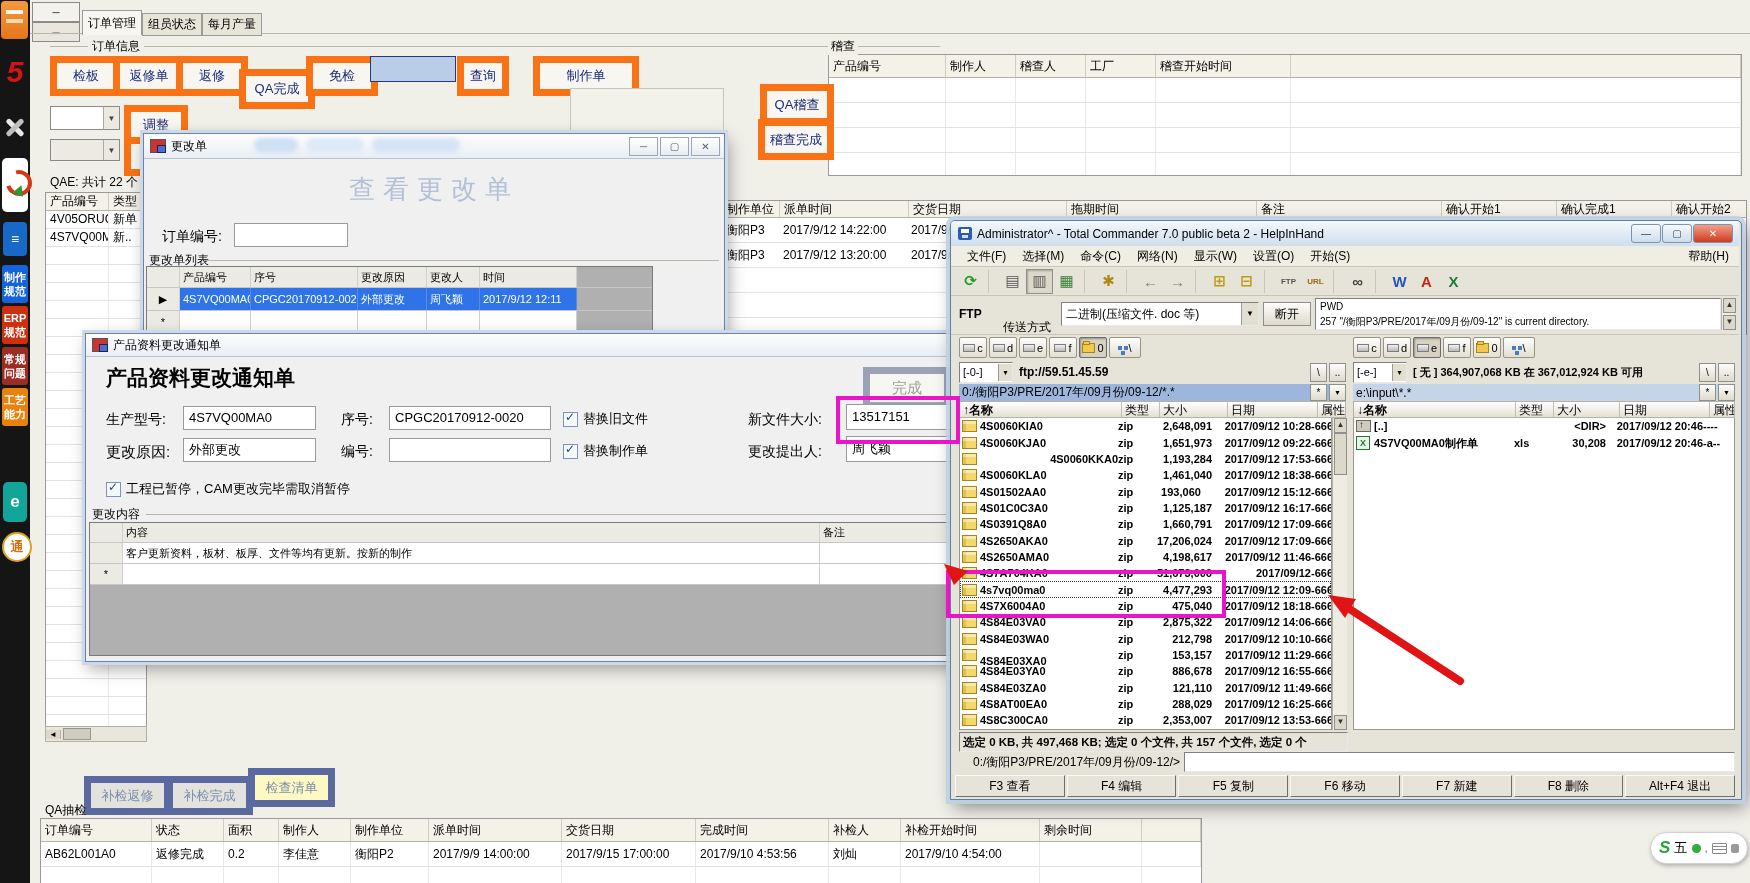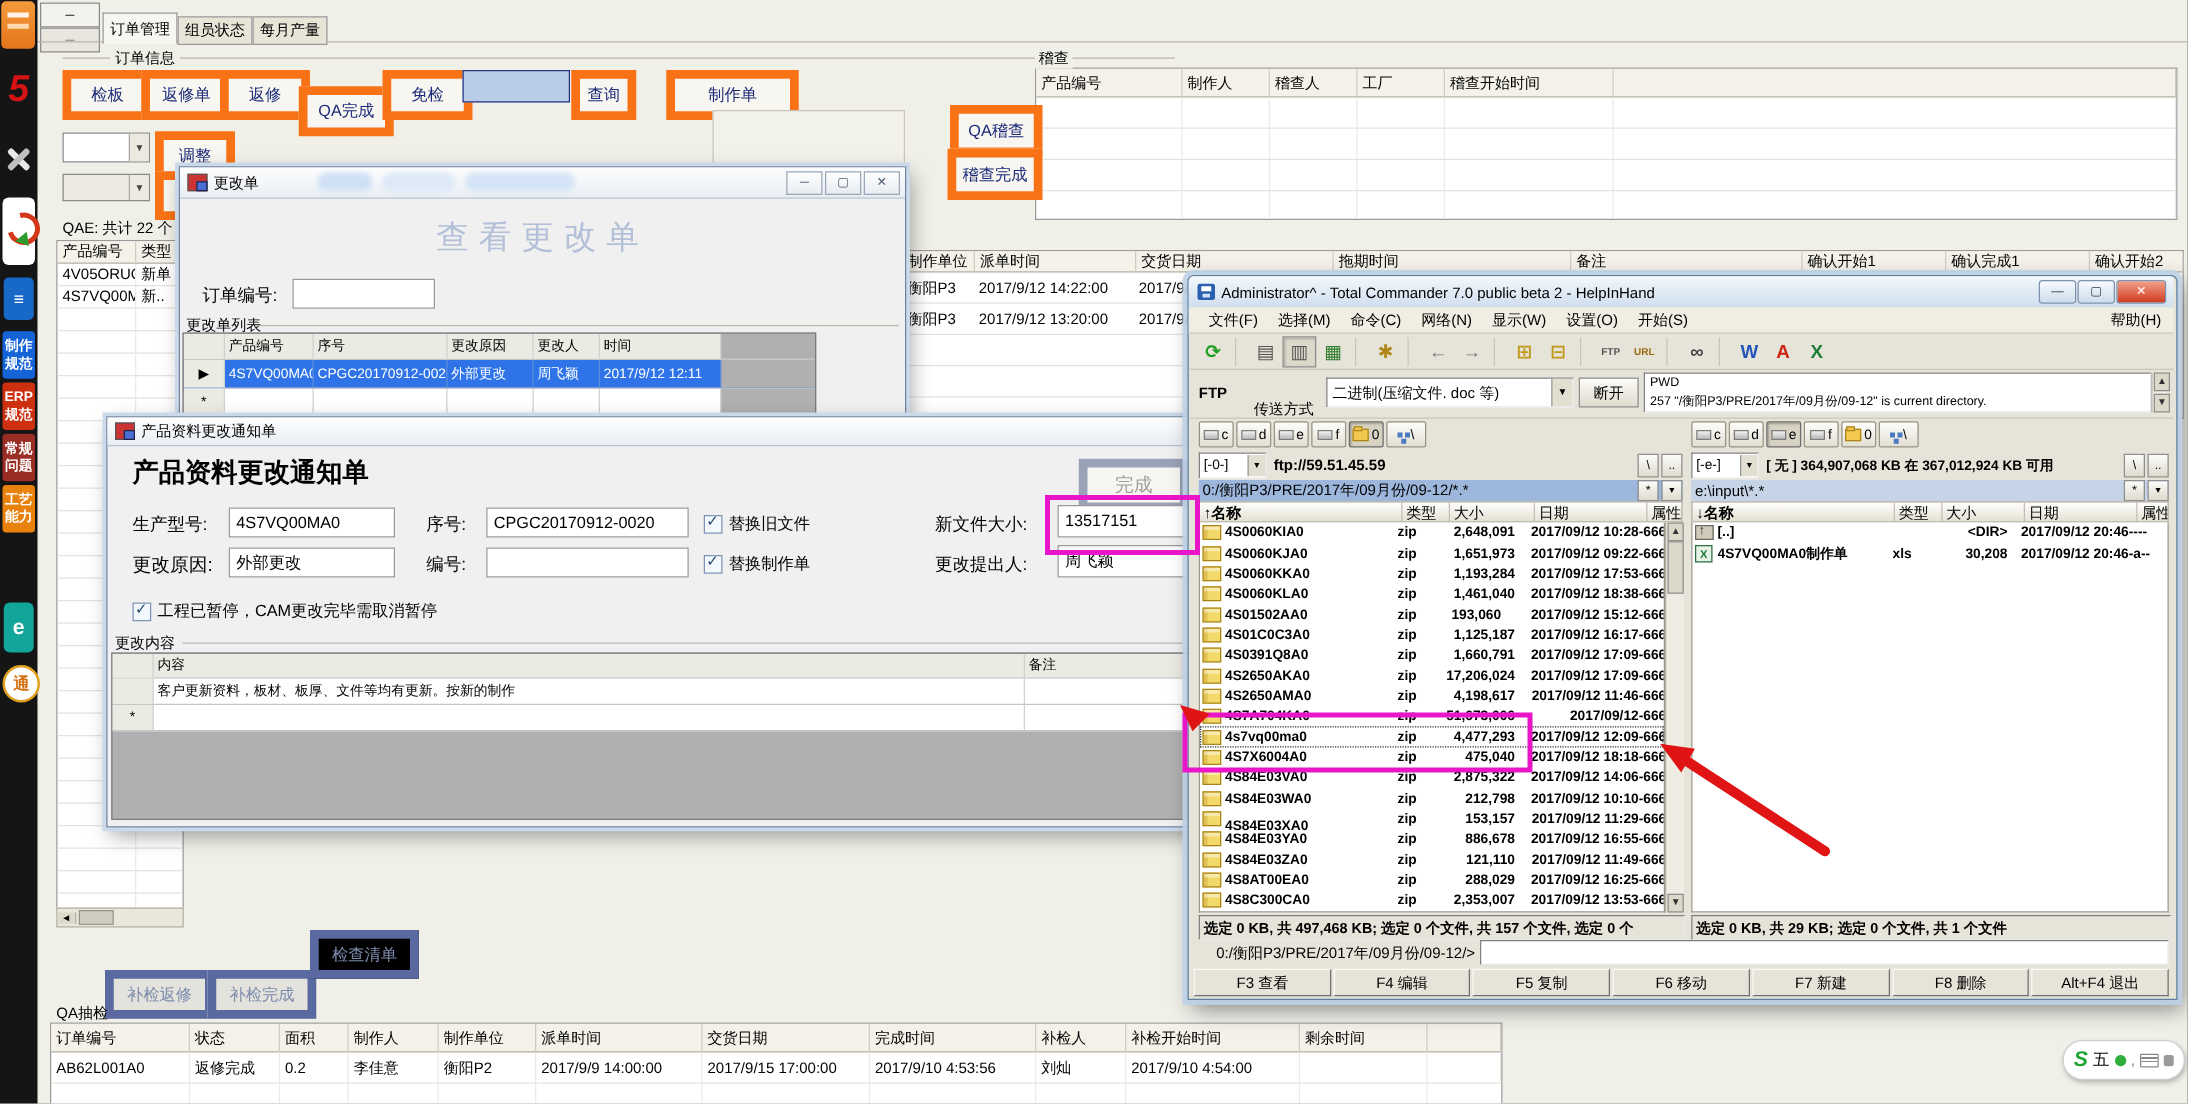--- a/index.html
+++ b/index.html
@@ -403,21 +403,21 @@
         <div style="width: 180px; flex: 0 0 auto; border-right: none;"></div>
         <div style="width: 110px; flex: 0 0 auto; border-right: none;"></div>
         <div style="width: 110px; flex: 0 0 auto; border-right: none;"></div>
         <div style="width: 100px; flex: 0 0 auto; border-right: none;"></div>
       </div>
     </div>
 
   <div id="qabtns">
       <div class="navy-btn" style="left: 84px; top: 776px; width: 73px; height: 25px; color: rgb(125, 140, 174); border-color: rgb(90, 106, 160); background: rgb(227, 226, 220);">补检返修</div>
       <div class="navy-btn" style="left: 166px; top: 776px; width: 73px; height: 25px; color: rgb(125, 140, 174); border-color: rgb(90, 106, 160); background: rgb(227, 226, 220);">补检完成</div>
-      <div class="navy-btn" style="left: 248px; top: 744px; width: 73px; height: 25px; color: rgb(125, 140, 174); border-color: rgb(90, 106, 160); background: #000000;">检查清单</div>
+      <div class="navy-btn" style="left: 248px; top: 768px; width: 73px; height: 25px; color: rgb(125, 140, 174); border-color: rgb(90, 106, 160); background: #fef9c3;">检查清单</div>
     </div>
   <div class="abs" style="left:45px;top:802px;font-size:12px;">QA抽检</div>
   <div id="qatable" class="tbl" style="left:40px;top:818px;width:1160px;height:64px;">
       <div class="trow thead row24" style="height: 22px; line-height: 22px;">
         <div style="width: 106px; flex: 0 0 auto;">订单编号</div>
         <div style="width: 67px; flex: 0 0 auto;">状态</div>
         <div style="width: 50px; flex: 0 0 auto;">面积</div>
         <div style="width: 67px; flex: 0 0 auto;">制作人</div>
         <div style="width: 73px; flex: 0 0 auto;">制作单位</div>
         <div style="width: 128px; flex: 0 0 auto;">派单时间</div>
@@ -739,21 +739,21 @@
         <div class="frow">
           <span class="fico"></span>
           <div style="width: 138px; flex: 0 0 auto; font-weight: bold;">4S0060KJA0</div>
           <div style="width: 32px; flex: 0 0 auto; font-weight: bold;">zip</div>
           <div style="width: 62px; flex: 0 0 auto; text-align: right; font-weight: bold;">1,651,973</div>
           <div style="width: 99px; flex: 0 0 auto; text-align: right; font-weight: bold;">2017/09/12 09:22</div>
           <div style="flex: 1 1 0%; font-weight: bold;">-666</div>
         </div>
         <div class="frow">
           <span class="fico"></span>
-          <div style="width: 138px; flex: 0 0 auto; font-weight: bold;">4S0060KKA0</div>
+          <div style="width: 138px; flex: 0 0 auto; font-weight: bold; text-align: right;">4S0060KKA0</div>
           <div style="width: 32px; flex: 0 0 auto; font-weight: bold;">zip</div>
           <div style="width: 62px; flex: 0 0 auto; text-align: right; font-weight: bold;">1,193,284</div>
           <div style="width: 99px; flex: 0 0 auto; text-align: right; font-weight: bold;">2017/09/12 17:53</div>
           <div style="flex: 1 1 0%; font-weight: bold;">-666</div>
         </div>
         <div class="frow">
           <span class="fico"></span>
           <div style="width: 138px; flex: 0 0 auto; font-weight: bold;">4S0060KLA0</div>
           <div style="width: 32px; flex: 0 0 auto; font-weight: bold;">zip</div>
           <div style="width: 62px; flex: 0 0 auto; text-align: right; font-weight: bold;">1,461,040</div>
@@ -900,23 +900,20 @@
           <div style="width: 140px; flex: 0 0 auto; font-weight: bold;">4S7VQ00MA0制作单</div>
           <div style="width: 30px; flex: 0 0 auto; font-weight: bold;">xls</div>
           <div style="width: 62px; flex: 0 0 auto; text-align: right; font-weight: bold;">30,208</div>
           <div style="width: 97px; flex: 0 0 auto; text-align: right; font-weight: bold;">2017/09/12 20:46</div>
           <div style="flex: 1 1 0%; font-weight: bold;">-a--</div>
         </div>
       </div>
 
     <div class="abs sunken" style="left:8px;top:511px;width:387px;height:18px;background:#e6e3d8;display:flex;align-items:center;">
       <span style="font-weight:bold;font-size:11.5px;padding-left:3px;white-space:nowrap;overflow:hidden;">选定 0 KB, 共 497,468 KB; 选定 0 个文件, 共 157 个文件, 选定 0 个</span>
-      </div>
-    <div class="abs sunken" style="left:402px;top:511px;width:382px;height:18px;background:#e6e3d8;display:flex;align-items:center;">
-      <span style="font-weight:bold;font-size:11.5px;padding-left:3px;white-space:nowrap;overflow:hidden;">选定 0 KB, 共 29 KB; 选定 0 个文件, 共 1 个文件</span>
       </div>
 
     <div class="abs" style="left:8px;top:531px;width:776px;height:20px;display:flex;align-items:center;">
       <span style="font-size:12px;padding-left:14px;white-space:nowrap;">0:/衡阳P3/PRE/2017年/09月份/09-12/&gt;</span>
       <span class="sunken" style="flex:1;height:18px;margin-left:4px;"></span>
     </div>
     <div id="tc-fkeys" class="abs" style="left:4px;top:554px;width:782px;height:20px;display:flex;">
         <div class="fk">F3 查看</div>
         <div class="fk">F4 编辑</div>
         <div class="fk">F5 复制</div>

